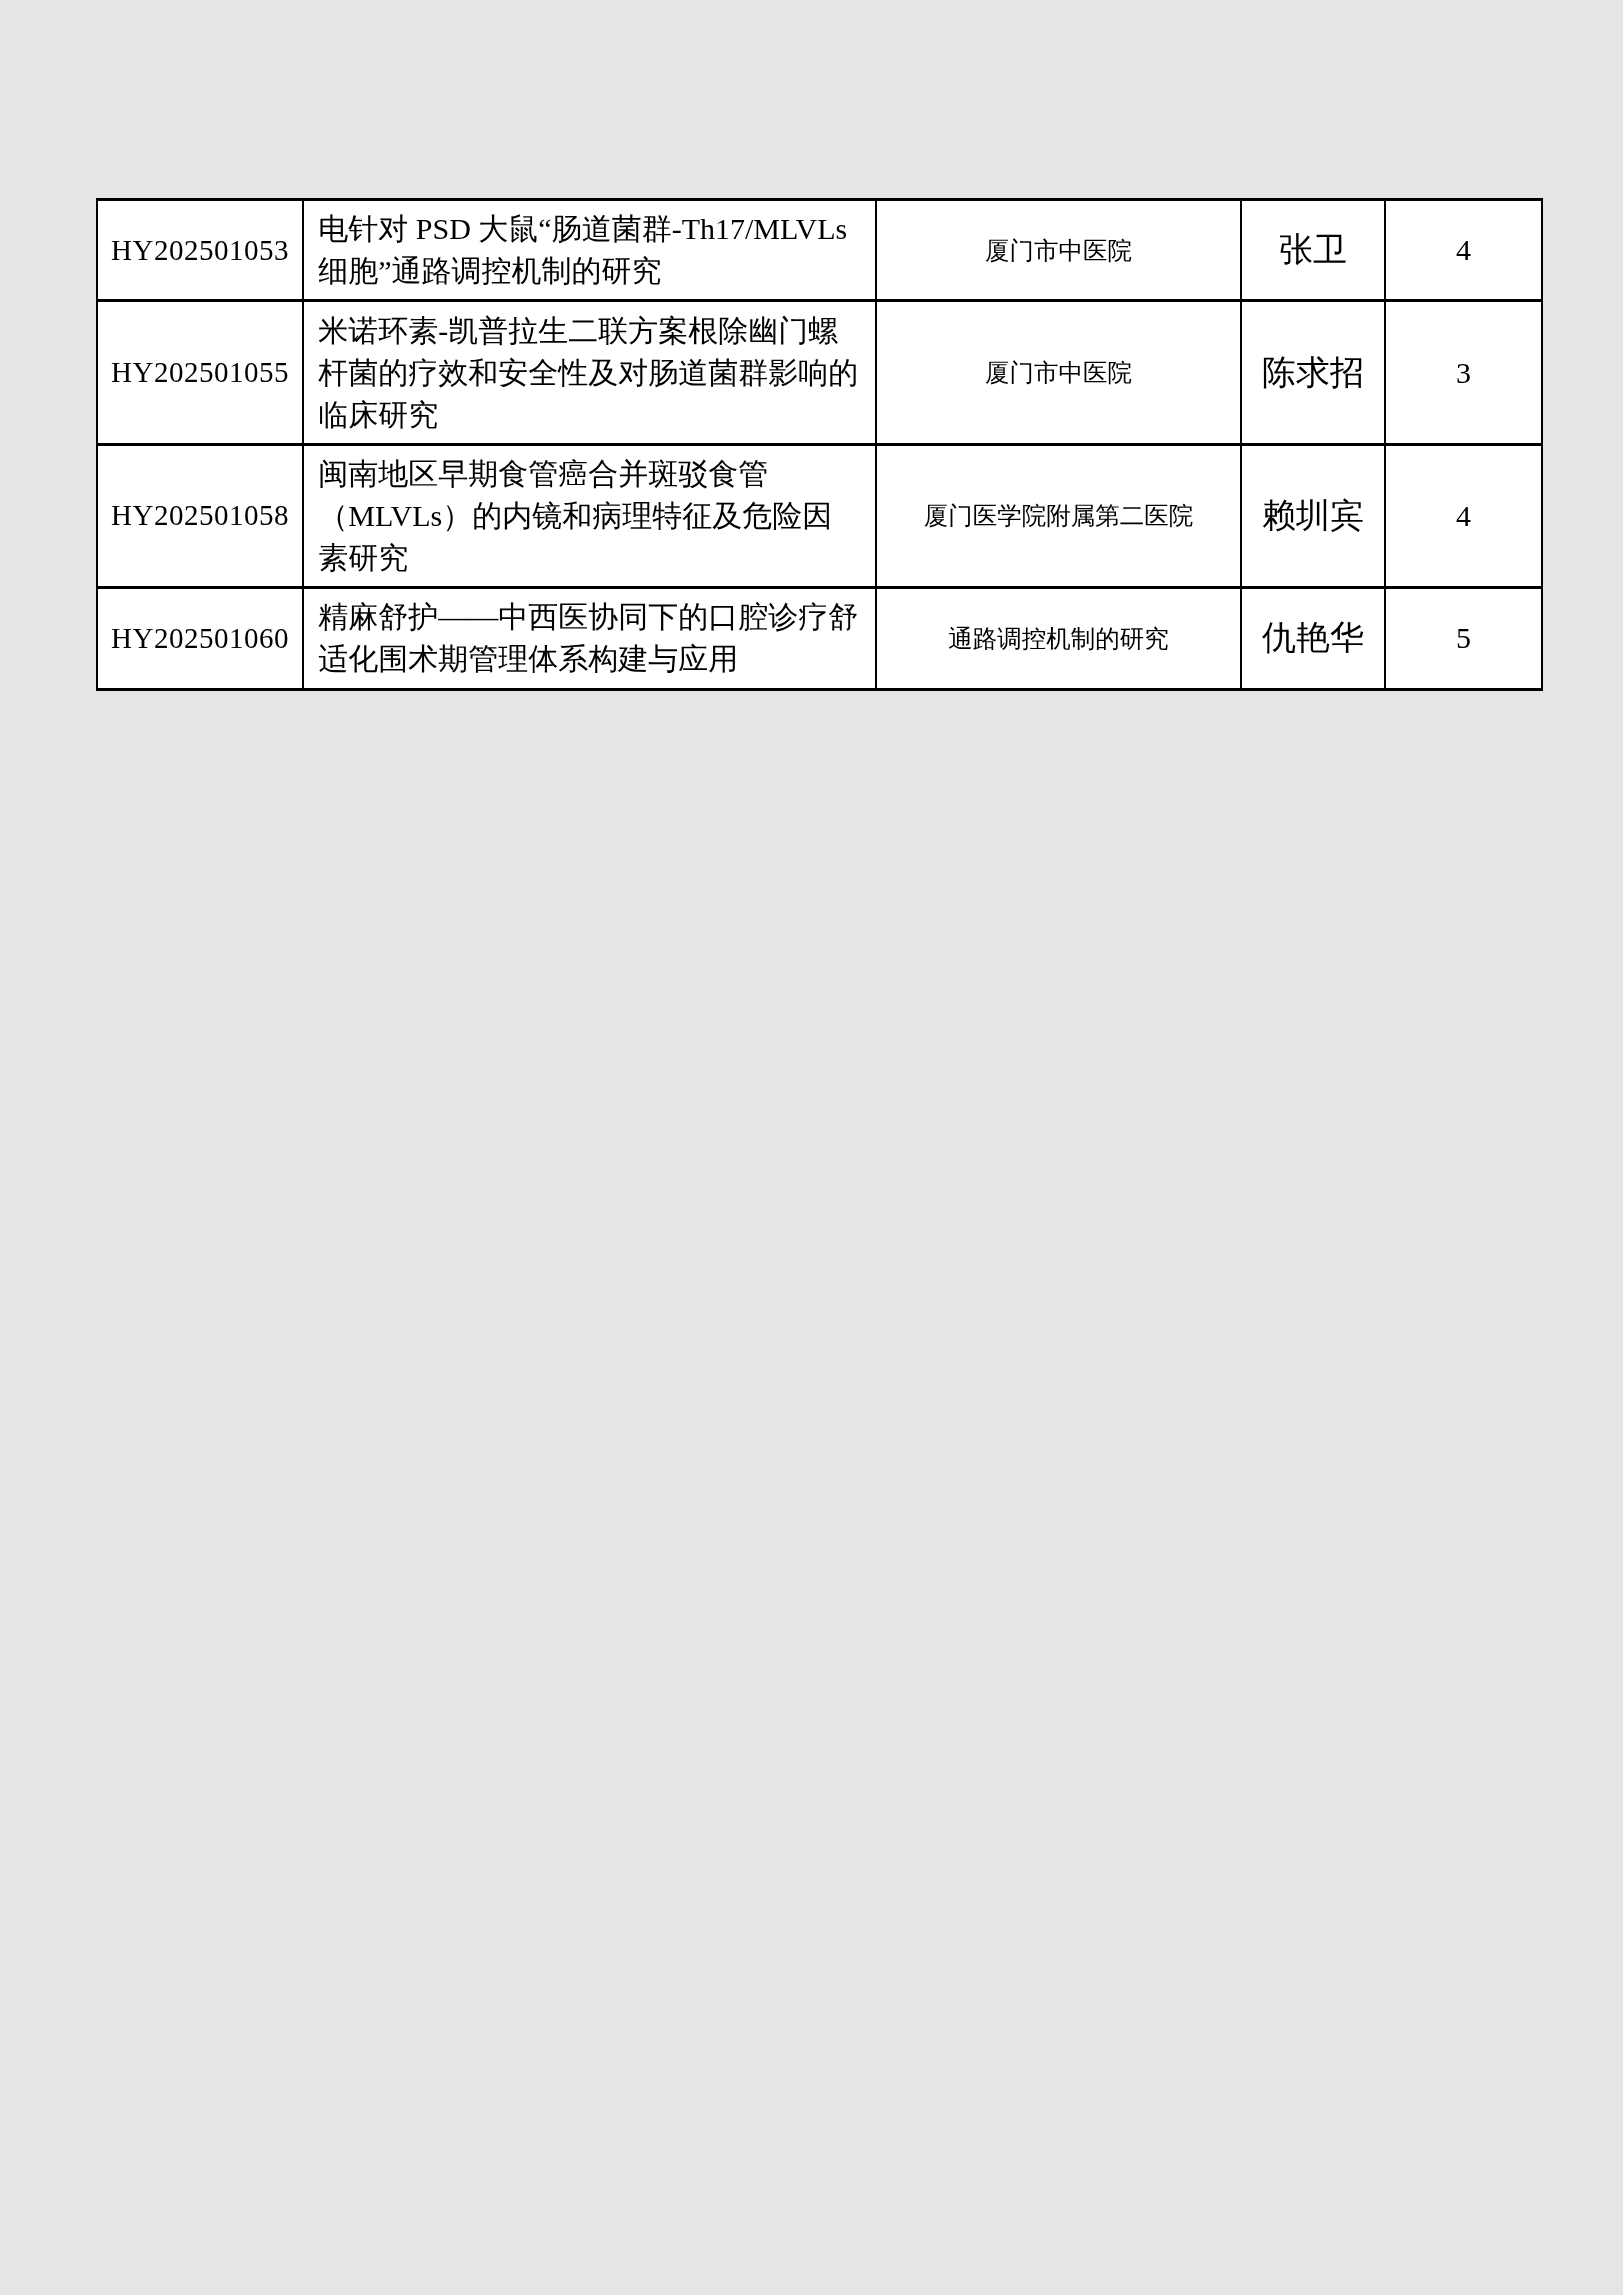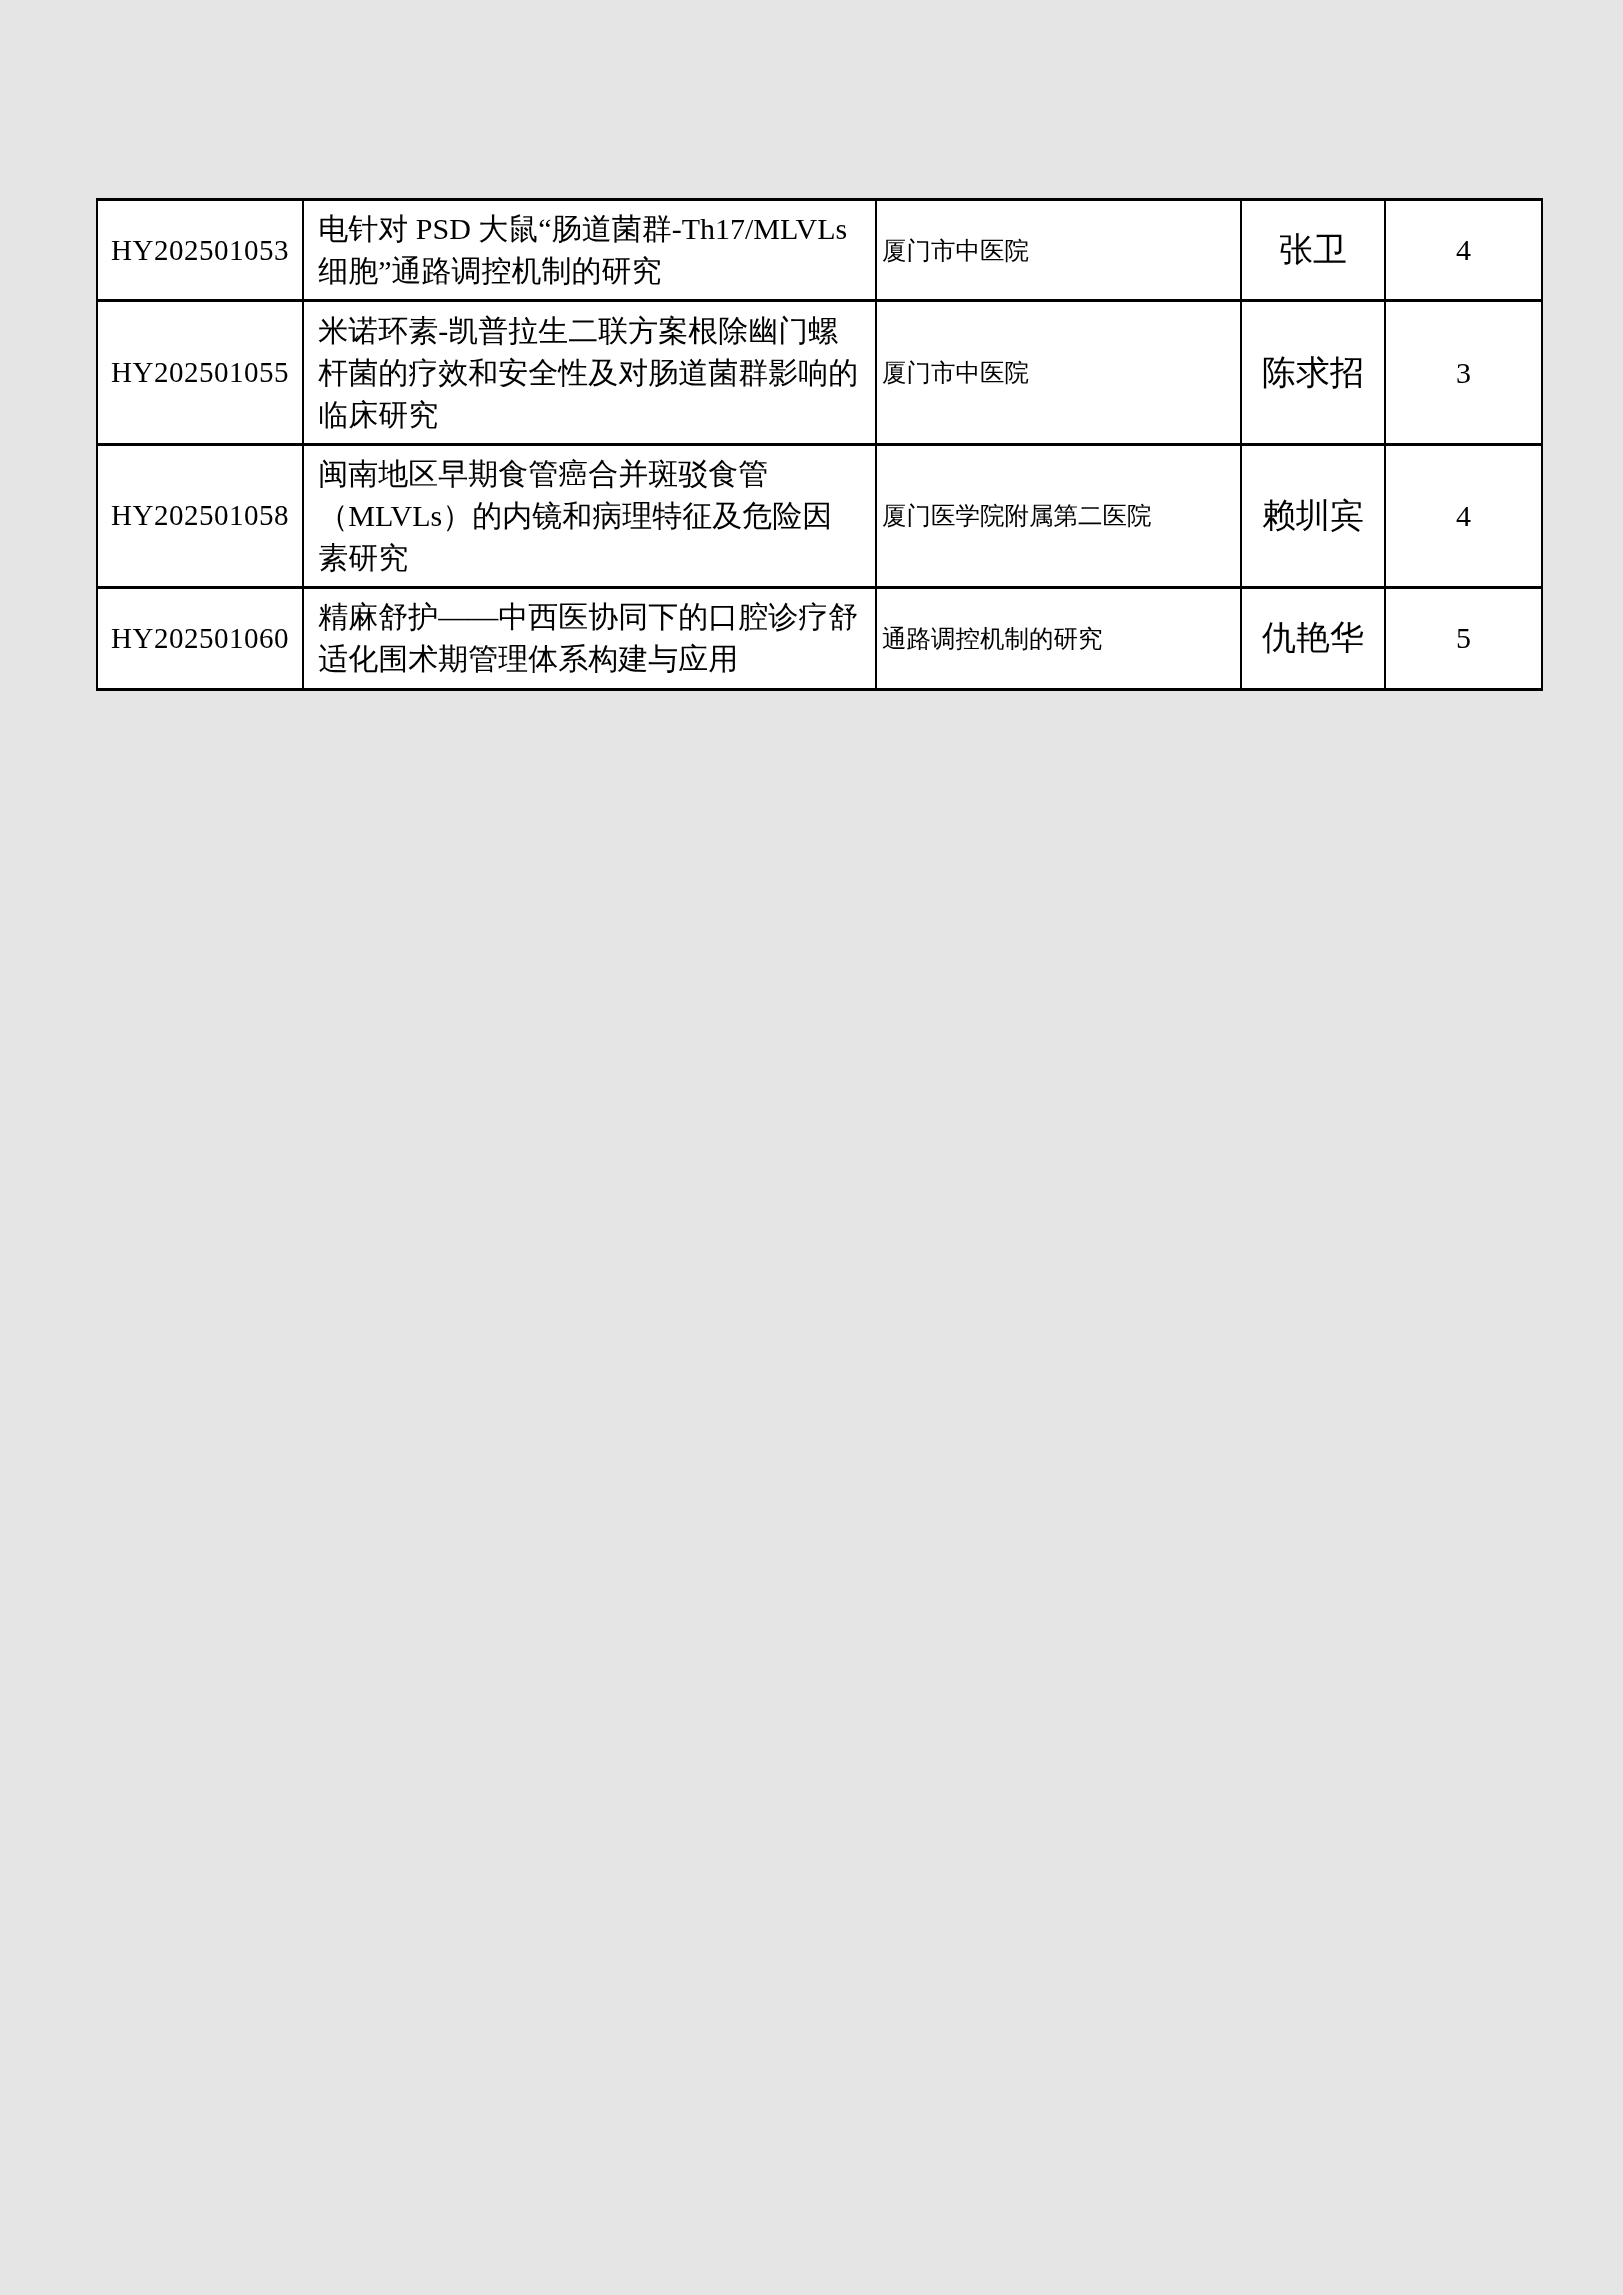--- a/index.html
+++ b/index.html
@@ -47,20 +47,21 @@
     letter-spacing: 0.5px;
     padding: 3.1px 2px;
   }
   td.cell-title {
     text-align: left;
     font-size: 30px;
     line-height: 42px;
     padding: 7.2px 14.3px;
   }
   td.cell-org {
+    text-align: center;
     font-size: 24.5px;
     line-height: 31px;
     padding: 3.1px 5.1px;
   }
   td.cell-leader {
     text-align: center;
     font-size: 34px;
     padding: 3.1px 2px;
   }
   td.cell-count {

